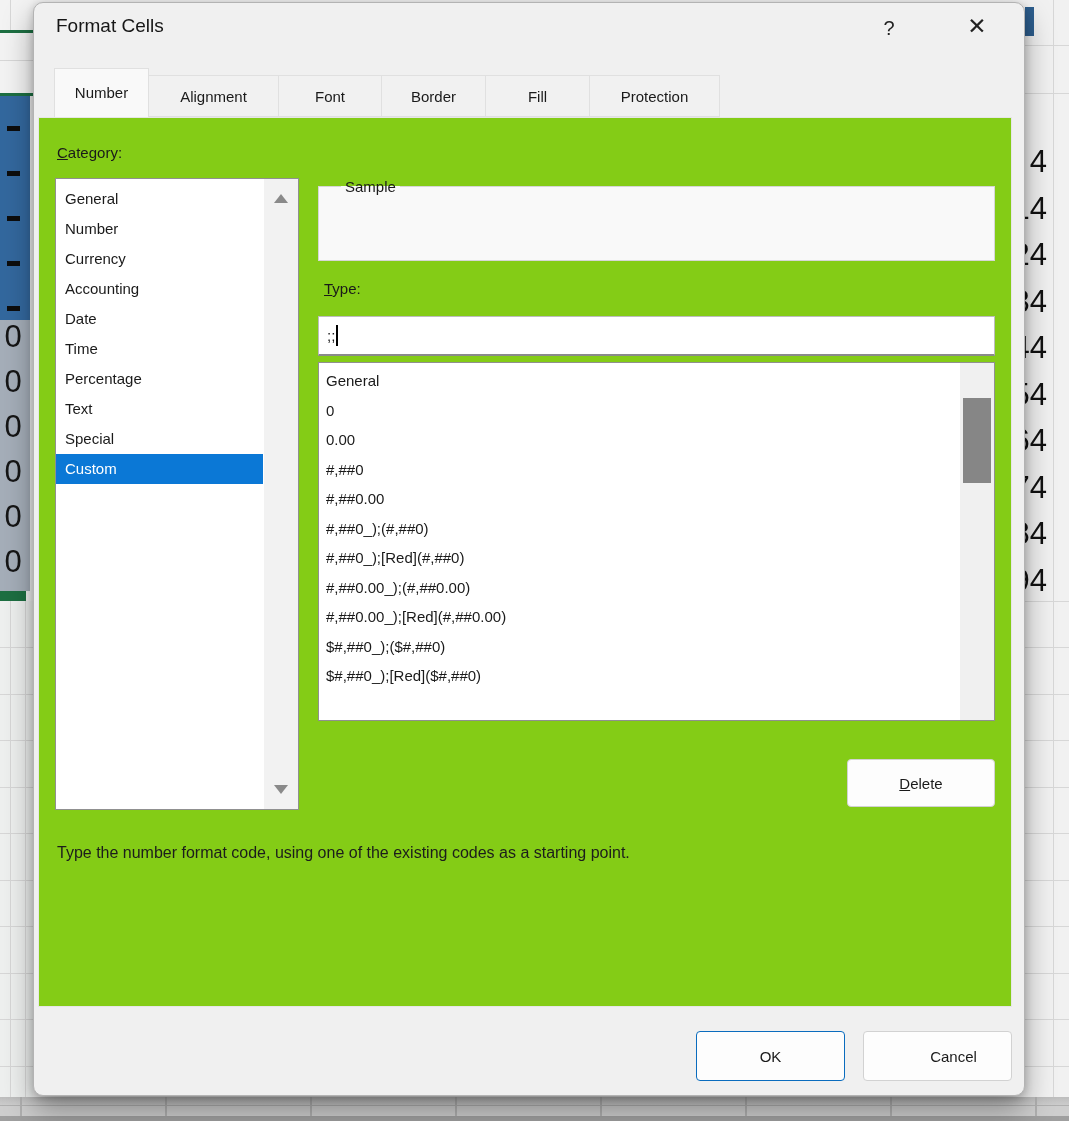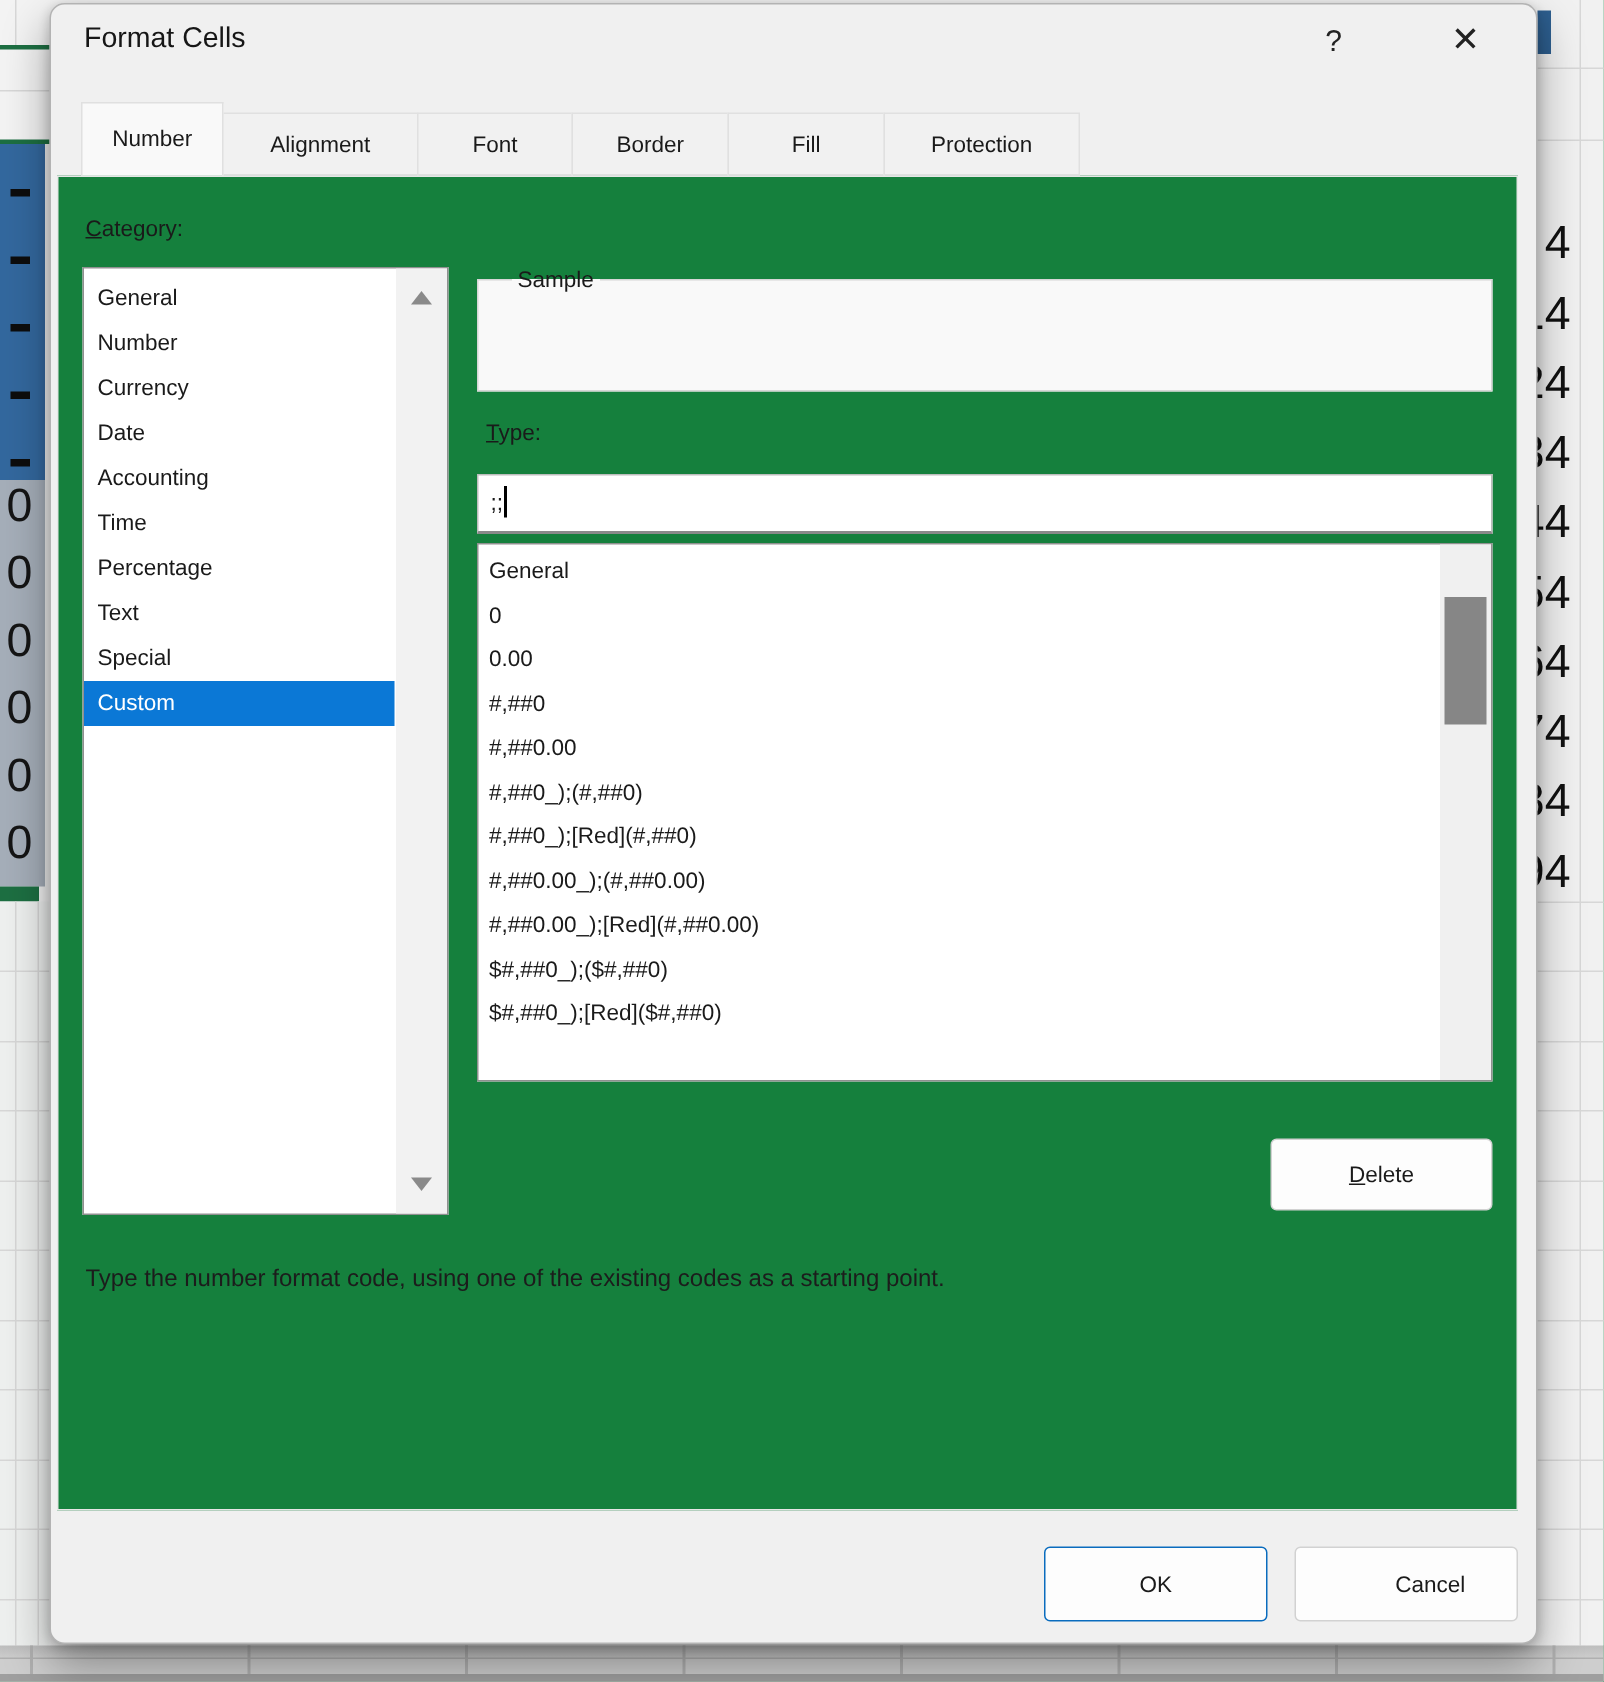--- a/index.html
+++ b/index.html
@@ -54,21 +54,21 @@
   .tab.selected { height:49px; line-height:48px; background:#f9f9f9; border-bottom:none; z-index:3; }
   .tabs div.tab:nth-of-type(1){ width:95px; margin-left:0; }
   .tabs div.tab:nth-of-type(2){ width:131px; }
   .tabs div.tab:nth-of-type(3){ width:104px; }
   .tabs div.tab:nth-of-type(4){ width:105px; }
   .tabs div.tab:nth-of-type(5){ width:105px; }
   .tabs div.tab:nth-of-type(6){ width:131px; }
 
   
   .panel { position:absolute; left:4px; top:114px; width:974px; height:890px;
-           background:#15803d; border:1px solid #e6e6e6; }
+           background:#84cc16; border:1px solid #e6e6e6; }
   .u1::first-letter { text-decoration:underline; }
   .cat-label { left:18px; top:26px; font-size:15px; }
   .listbox { position:absolute; background:#fff; border:1px solid #909090; }
   .cat-list { left:16px; top:60px; width:244px; height:632px; padding-top:5px; }
   .cat-item { height:30px; line-height:30px; padding-left:9px; font-size:15px;
               width:207px; cursor:default; }
   .cat-item.selected { background:#0b78d6; color:#fff; }
   .v-scroll { position:absolute; top:0; right:0; width:34px; height:100%; background:#f2f2f2; }
   .arr { position:absolute; left:10px; width:0; height:0; border-left:7px solid transparent;
          border-right:7px solid transparent; }
@@ -215,22 +215,22 @@
 
   <div class="panel">
 
     <div class="abs cat-label u1">Category:</div>
 
     <div class="listbox cat-list">
 
       <div class="cat-item">General</div>
         <div class="cat-item">Number</div>
         <div class="cat-item">Currency</div>
+        <div class="cat-item">Accounting</div>
         <div class="cat-item">Date</div>
-        <div class="cat-item">Accounting</div>
         <div class="cat-item">Time</div>
         <div class="cat-item">Percentage</div>
         <div class="cat-item">Text</div>
         <div class="cat-item">Special</div>
         <div class="cat-item selected">Custom</div>
         <div class="v-scroll">
         <div class="arr arr-up"></div>
         <div class="arr arr-down"></div>
       </div>
     </div>

